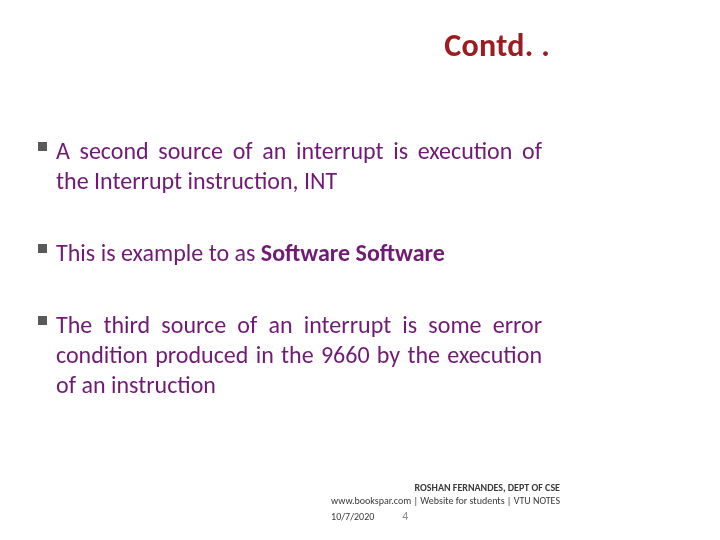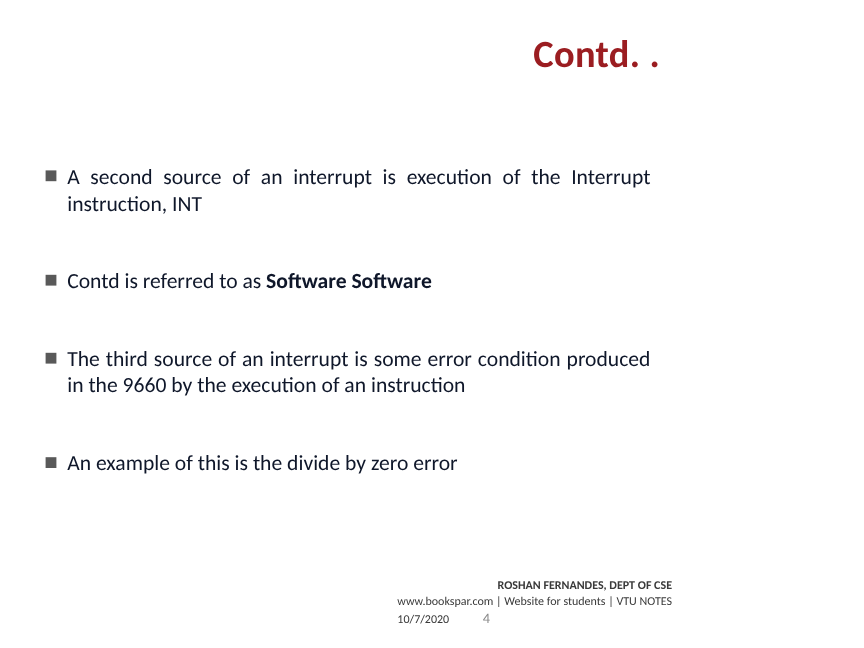--- a/index.html
+++ b/index.html
@@ -16,23 +16,23 @@
   }
   .content {
     position: absolute;
     top: 136px;
     left: 38px;
     right: 38px;
   }
   .bullet {
     position: relative;
     padding-left: 18px;
-    font-size: 18px;
+    font-size: 24px;
     line-height: 1.25;
-    color: #0f172a;
+    color: #701a75;
     margin-bottom: 42px;
     text-align: justify;
   }
   .bullet .marker {
     position: absolute;
     left: 0;
     top: 6px;
     width: 9px;
     height: 9px;
     background: #595959;
@@ -58,29 +58,25 @@
 <div class="slide">
   <div class="title">Contd. .</div>
 
   <div class="content">
     <div class="bullet">
       <span class="marker"></span>
       <span>A second source of an interrupt is execution of the Interrupt instruction, INT</span><span class="bold"></span><span></span>
     </div>
     <div class="bullet">
       <span class="marker"></span>
-      <span>Contd is referred to as </span><span class="bold">Software Software</span><span></span>
+      <span>This is example to as </span><span class="bold">Software Software</span><span></span>
     </div>
     <div class="bullet">
       <span class="marker"></span>
       <span>The third source of an interrupt is some error condition produced in the 9660 by the execution of an instruction</span><span class="bold"></span><span></span>
-    </div>
-    <div class="bullet">
-      <span class="marker"></span>
-      <span>An example of this is the divide by zero error</span><span class="bold"></span><span></span>
     </div>
   </div>
 
   <div class="footer">
     <div class="line1">ROSHAN FERNANDES, DEPT OF CSE</div>
     <div>www.bookspar.com | Website for students | VTU NOTES</div>
     <div class="row">
       <span class="date">10/7/2020</span>
       <span class="num">4</span>
     </div>

